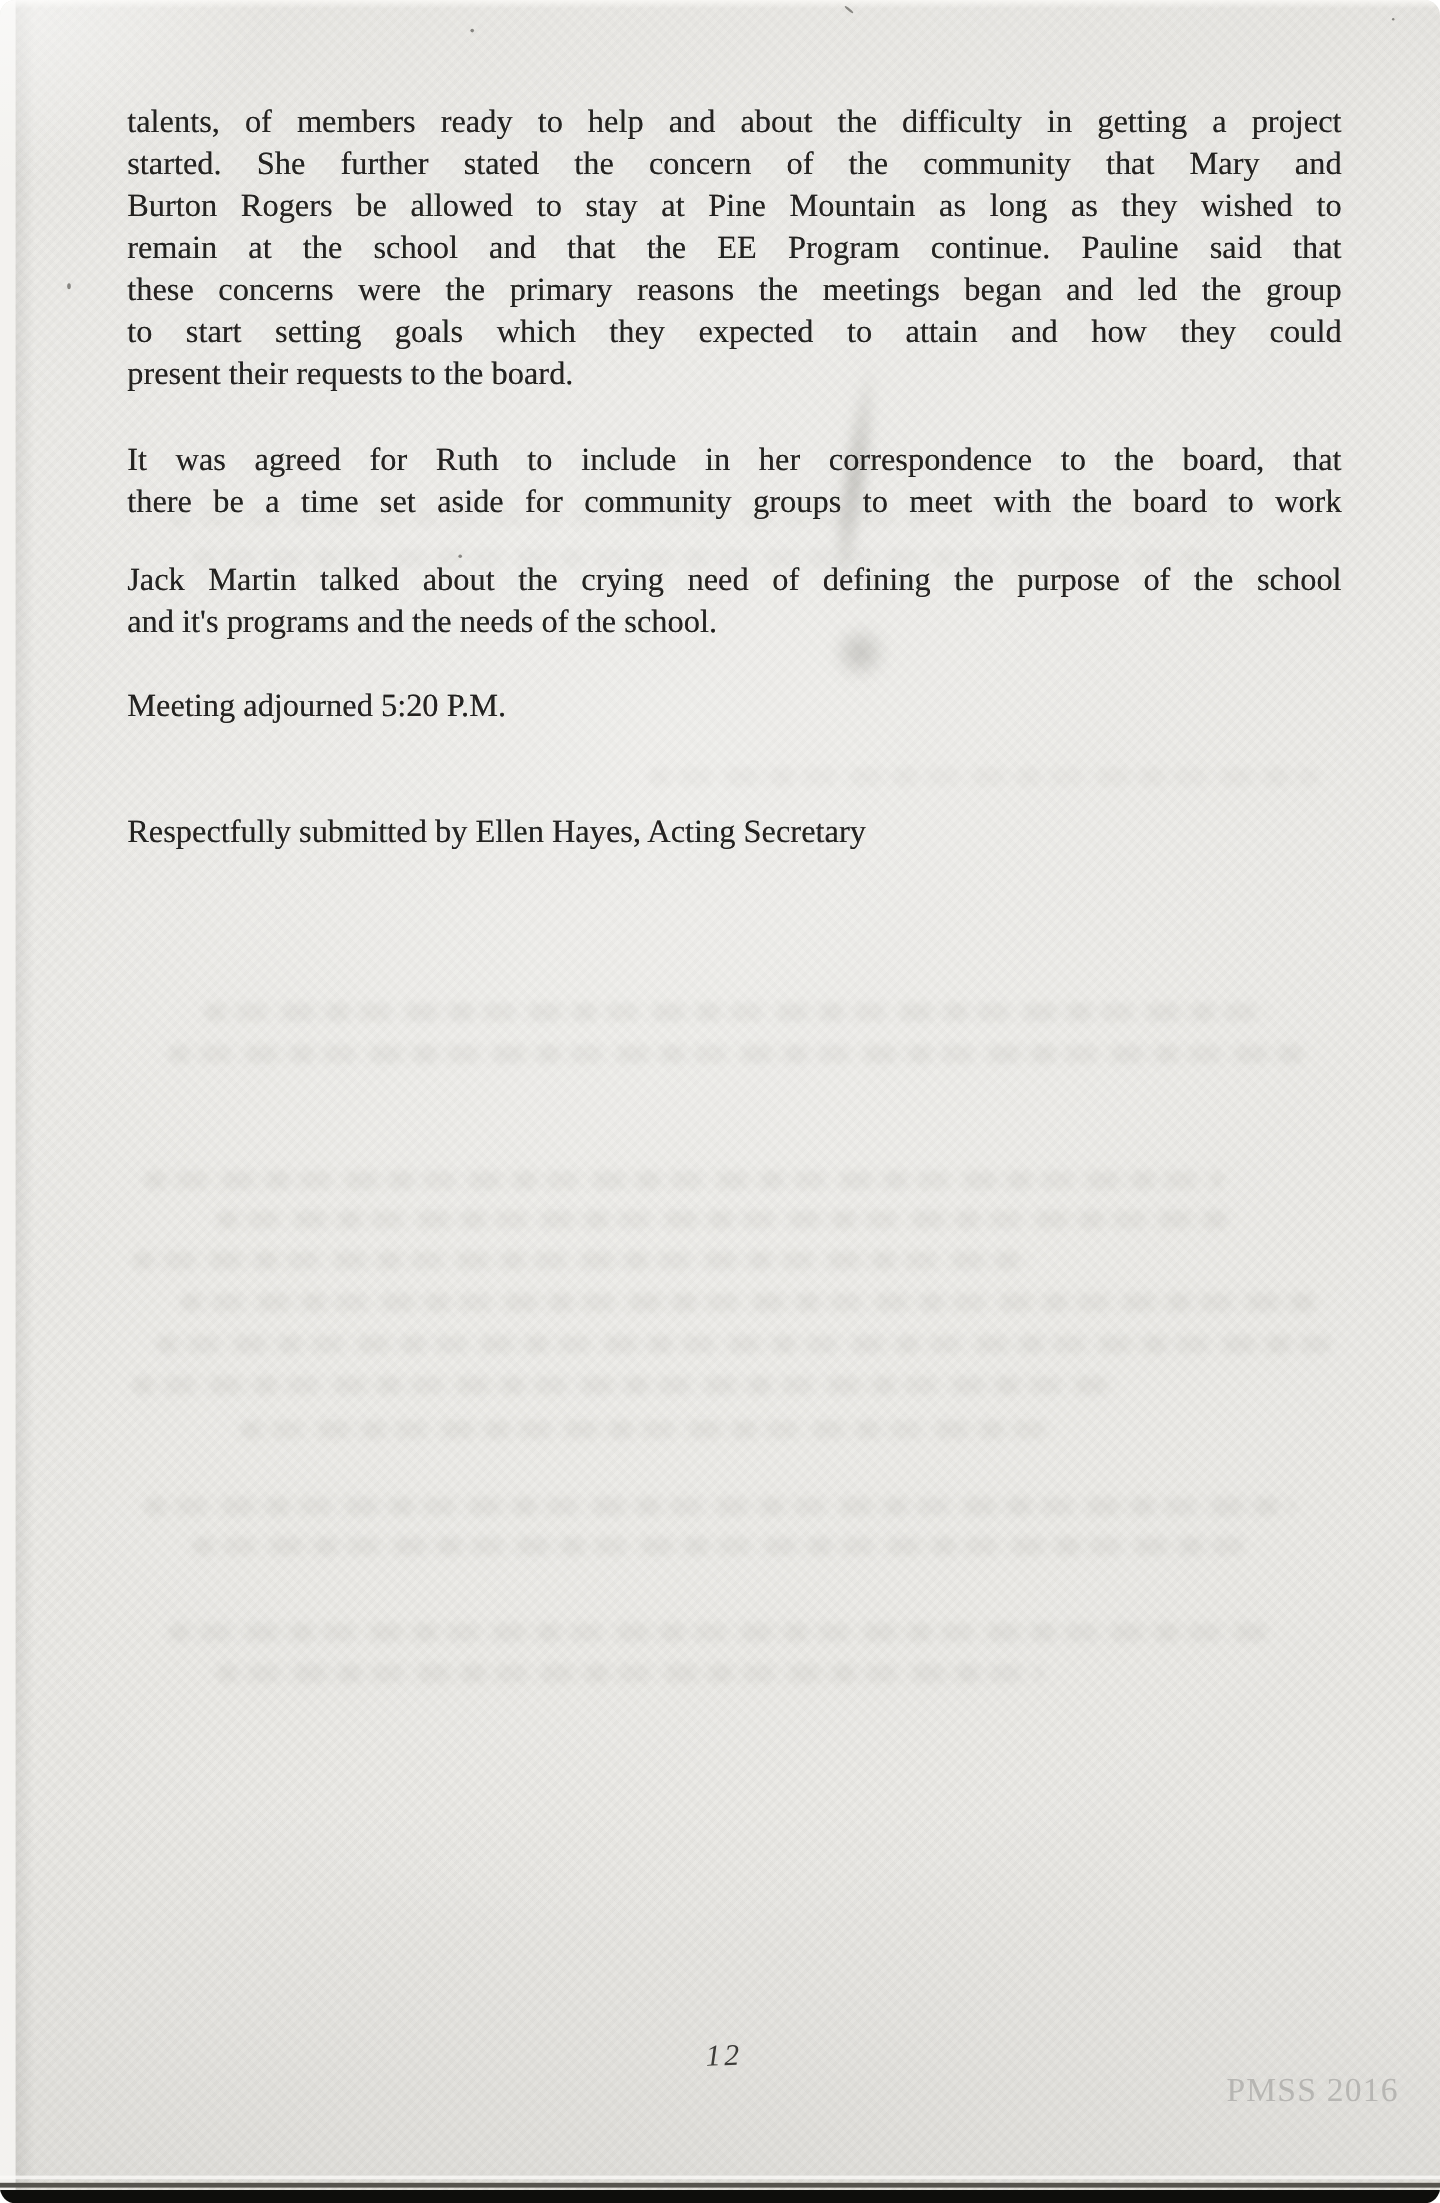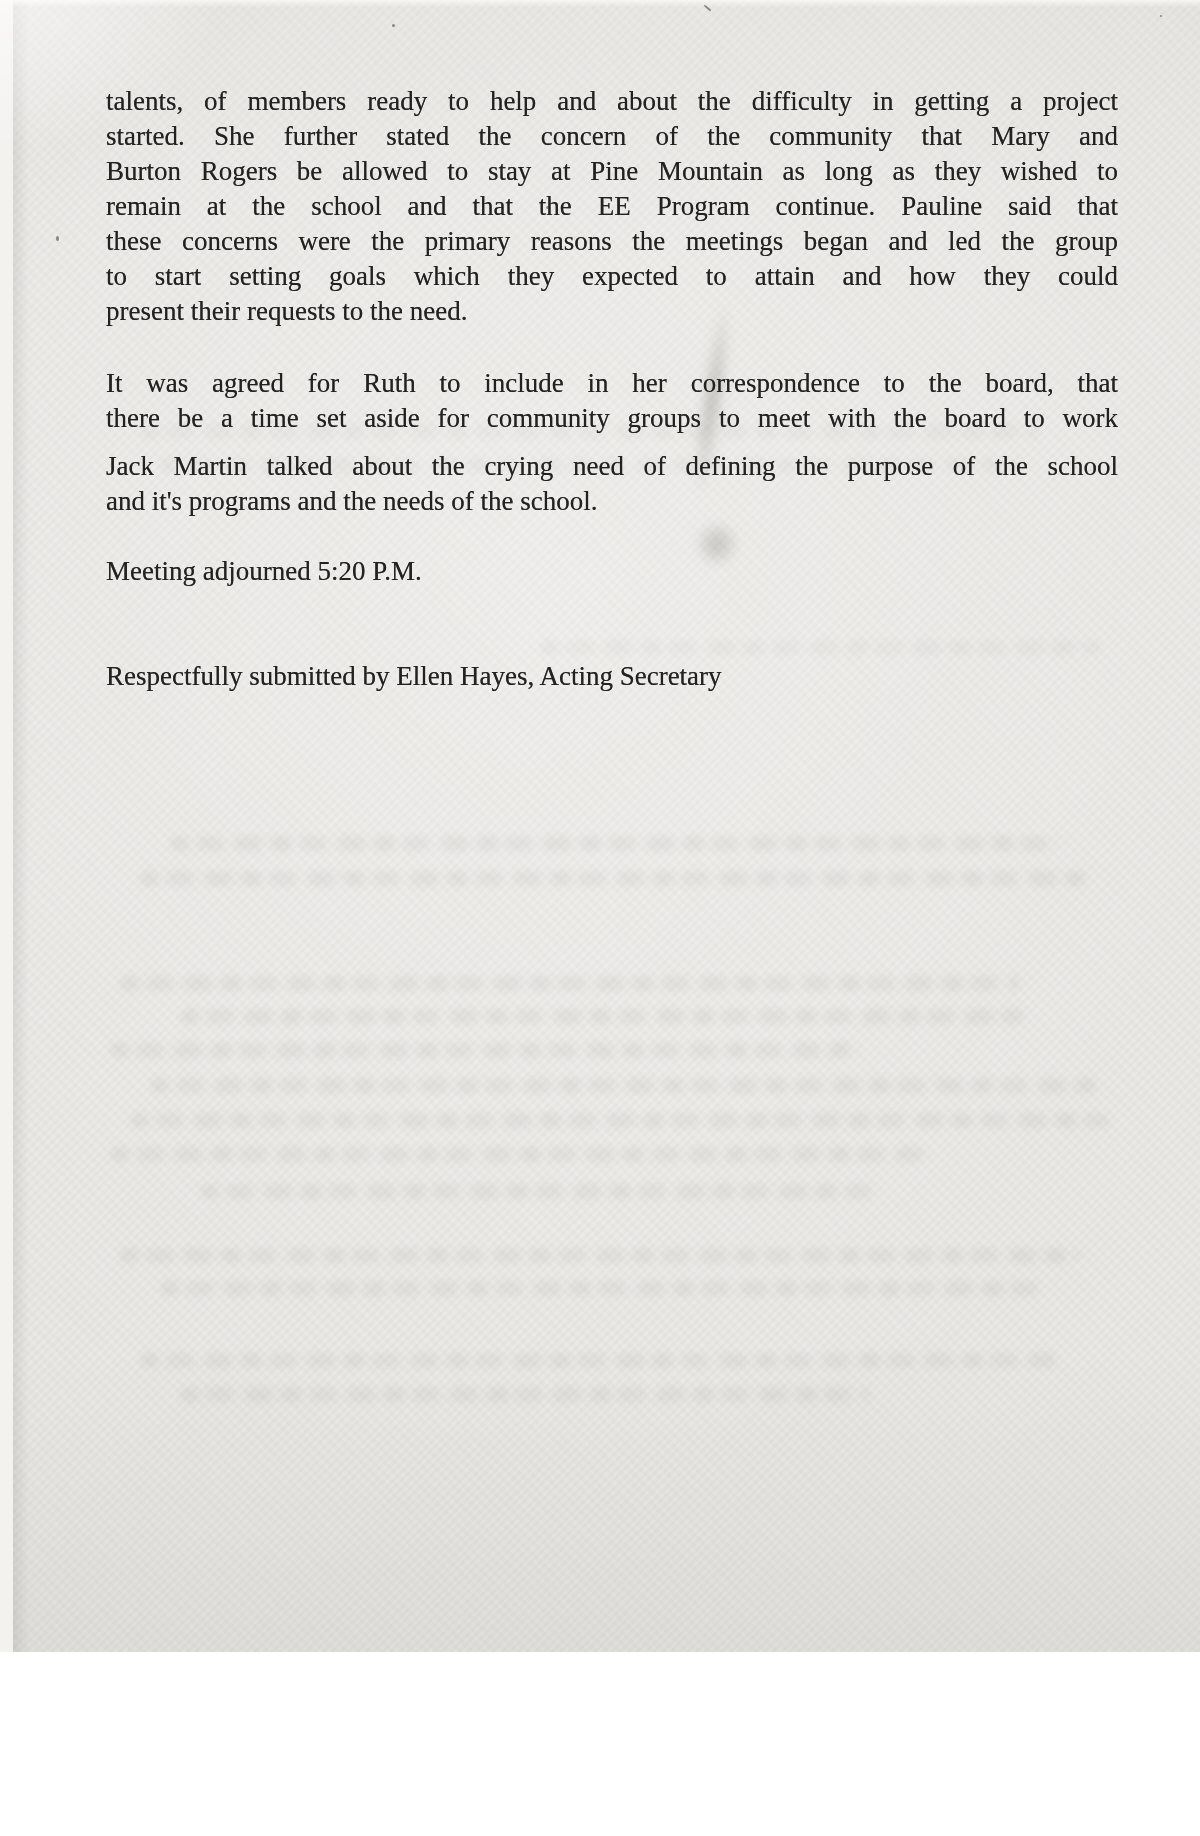--- a/index.html
+++ b/index.html
@@ -1,46 +1,47 @@
 <!DOCTYPE html>
 <html><head>
 <meta charset="utf-8">
 <style>
   html, body { margin: 0; padding: 0; }
   body { width: 1200px; height: 1836px; overflow: hidden;
          font-family: "Liberation Serif", "DejaVu Serif", serif; }
 
   .paper {
-    position: relative; width: 1200px; height: 1652px; overflow: hidden;
+    position: relative; width: 1200px; height: 1836px; overflow: hidden;
     background-color: #e8e7e3;
     background-image:
       radial-gradient(120% 90% at 45% 35%, rgba(255,255,255,0.28), rgba(255,255,255,0) 62%),
       linear-gradient(180deg, rgba(210,208,202,0.14) 0%, rgba(0,0,0,0) 12%, rgba(0,0,0,0) 82%, rgba(175,173,167,0.18) 100%),
       repeating-linear-gradient(135deg, rgba(255,255,255,0.05) 0 3px, rgba(128,127,120,0.035) 3px 6px),
       repeating-linear-gradient(45deg, rgba(255,255,255,0.03) 0 4px, rgba(128,127,120,0.025) 4px 8px);
+    border-radius: 13px;
   }
 
   
   .edge-left   { position: absolute; left: 0; top: 0; width: 13px; height: 1836px;
                  background: #f3f2ef; }
   .edge-left-shadow { position: absolute; left: 13px; top: 0; width: 16px; height: 1836px;
                  background: linear-gradient(90deg, rgba(0,0,0,0.075), rgba(0,0,0,0)); }
   .edge-top    { position: absolute; left: 0; top: 0; width: 1200px; height: 7px;
                  background: linear-gradient(180deg, rgba(250,249,246,0.85), rgba(250,249,246,0)); }
   .corner-glow { position: absolute; left: 0; top: 0; width: 220px; height: 150px;
                  background: radial-gradient(100% 100% at 0% 0%, rgba(255,255,255,0.55), rgba(255,255,255,0)); }
 
   
   .text-block { position: absolute; left: 106px; top: 84px; width: 1012px;
                 font-size: 27px; line-height: 35px; color: #232220;
                 text-shadow: 0 0 0.5px rgba(35,34,32,0.65); }
   .para { margin: 0; }
   .para.p2 { margin-top: 37px; }
   .para.p3 { margin-top: 40px; }
-  .para.p4 { margin-top: 13px; }
+  .para.p4 { margin-top: 30px; }
   .para.p5 { margin-top: 35px; }
   .para.p6 { margin-top: 70px; }
   .tline { white-space: normal; }
   .tline.just { text-align: justify; text-align-last: justify; text-justify: inter-word; }
 
   
   .ghost { position: absolute; height: 15px; border-radius: 8px;
            filter: blur(3px); opacity: 0.55;
            background: repeating-linear-gradient(90deg,
              rgba(148,146,139,0.22) 0 17px, rgba(148,146,139,0.04) 17px 28px,
@@ -109,21 +110,21 @@
   <div class="speck" style="left:1160px; top:15px; width:2px; height:2px;"></div>
 
   <div class="text-block">
       <div class="para p1">
         <div class="tline just">talents, of members ready to help and about the difficulty in getting a project</div>
         <div class="tline just">started.  She further stated the concern of the community that Mary and</div>
         <div class="tline just">Burton Rogers be allowed to stay at Pine Mountain as long as they wished to</div>
         <div class="tline just">remain at the school and that the EE Program continue.  Pauline said that</div>
         <div class="tline just">these concerns were the primary reasons the meetings began and led the group</div>
         <div class="tline just">to start setting goals which they expected to attain and how they could</div>
-        <div class="tline">present their requests to the need.</div>
+        <div class="tline">present their requests to the board.</div>
       </div>
       <div class="para p2">
         <div class="tline just">It was agreed for Ruth to include in her correspondence to the board, that</div>
         <div class="tline just">there be a time set aside for community groups to meet with the board to work</div>
       </div>
       <div class="para p4">
         <div class="tline just">Jack Martin talked about the crying need of defining the purpose of the school</div>
         <div class="tline">and it's programs and the needs of the school.</div>
       </div>
       <div class="para p5">

